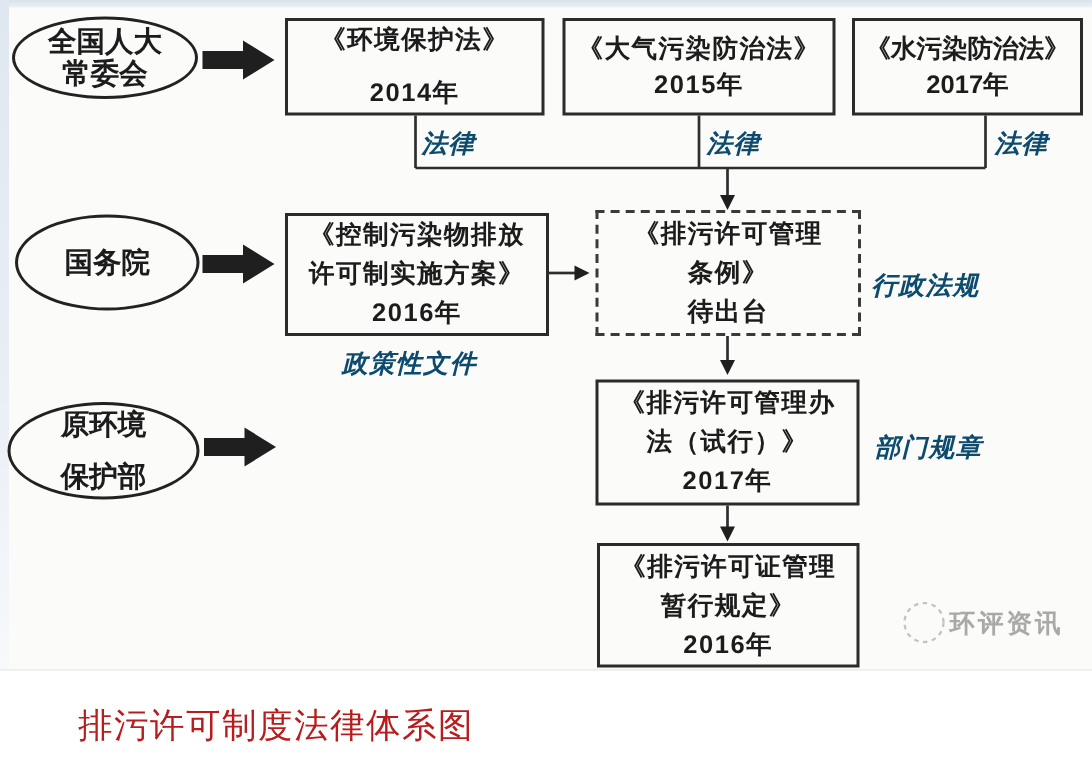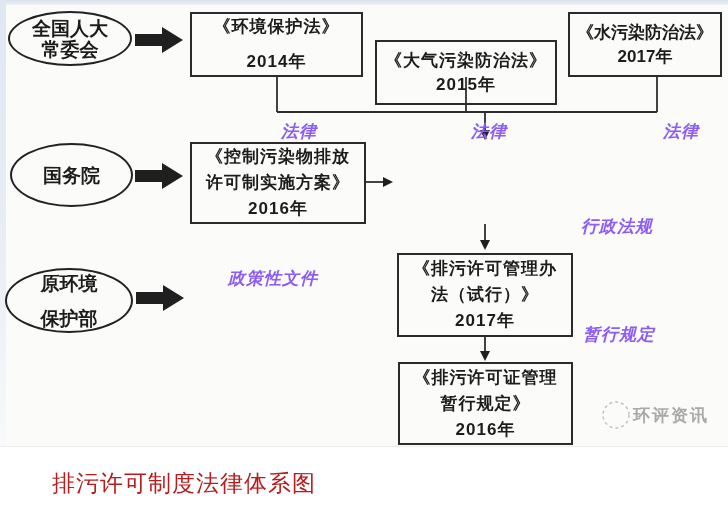--- a/index.html
+++ b/index.html
@@ -38,23 +38,22 @@
   .rect.three { line-height:26px; }
   .dashed { border:2px dashed #3a3a3a; }
   .ellipse {
     border:2px solid #222222; border-radius:50%;
     font-size:19px; line-height:23px; background:transparent;
   }
   .tag {
     position:absolute;
     font-family:"Liberation Serif", serif;
     font-style:italic; font-weight:bold;
-    font-size:17px; letter-spacing:1px; color:#8b5cf6;
+    font-size:17px; letter-spacing:1px; color:#0c4a6e;
     white-space:nowrap;
-    margin-top:36px;
   }
   .watermark-text {
     position:absolute; left:633px; top:404px;
     font-size:17px; letter-spacing:2px; color:#9b9b9b;
     white-space:nowrap; font-weight:bold; opacity:0.85;
   }
   .caption {
     position:absolute; top:468px; left:52px; width:676px;
     text-align:left;
     font-size:23px; letter-spacing:1px; color:#b91c1c;
@@ -103,50 +102,55 @@
   </div>
   <div class="node ellipse" style="left:5px; top:268px; width:128px; height:65px;gap:12px;">
     <span>原环境</span>
     <span>保护部</span>
   </div>
 
   <div class="node rect" style="left:190px; top:12px; width:173px; height:65px;gap:11px;">
     <span>《环境保护法》</span>
     <span>2014年</span>
   </div>
-  <div class="node rect" style="left:375px; top:12px; width:182px; height:65px;margin-top:28px;">
+  <div class="node rect" style="left:375px; top:12px; width:182px; height:65px;">
     <span>《大气污染防治法》</span>
     <span>2015年</span>
   </div>
   <div class="node rect" style="left:568px; top:12px; width:154px; height:65px; letter-spacing:0;">
     <span>《水污染防治法》</span>
     <span>2017年</span>
   </div>
 
   <div class="node rect three" style="left:190px; top:142px; width:176px; height:82px;justify-content:flex-end;">
     <span>《控制污染物排放</span>
     <span>许可制实施方案》</span>
     <span>2016年</span>
+  </div>
+  <div class="node rect three dashed" style="left:397px; top:140px; width:177px; height:84px;">
+    <span>《排污许可管理</span>
+    <span>条例》</span>
+    <span>待出台</span>
   </div>
 
   <div class="node rect three" style="left:397px; top:253px; width:176px; height:84px;">
     <span>《排污许可管理办</span>
     <span>法（试行）》</span>
     <span>2017年</span>
   </div>
   <div class="node rect three" style="left:398px; top:362px; width:175px; height:83px;">
     <span>《排污许可证管理</span>
     <span>暂行规定》</span>
     <span>2016年</span>
   </div>
 
   <div class="tag" style="left:281px; top:84px;">法律</div>
   <div class="tag" style="left:471px; top:84px;">法律</div>
   <div class="tag" style="left:663px; top:84px;">法律</div>
   <div class="tag" style="left:228px; top:231px;">政策性文件</div>
   <div class="tag" style="left:581px; top:179px;">行政法规</div>
-  <div class="tag" style="left:583px; top:287px;">暂行规定</div>
+  <div class="tag" style="left:583px; top:287px;">部门规章</div>
 
   <div class="watermark-text">环评资讯</div>
 
 </div>
 
 <div class="caption">排污许可制度法律体系图</div>
 
 </body></html>

